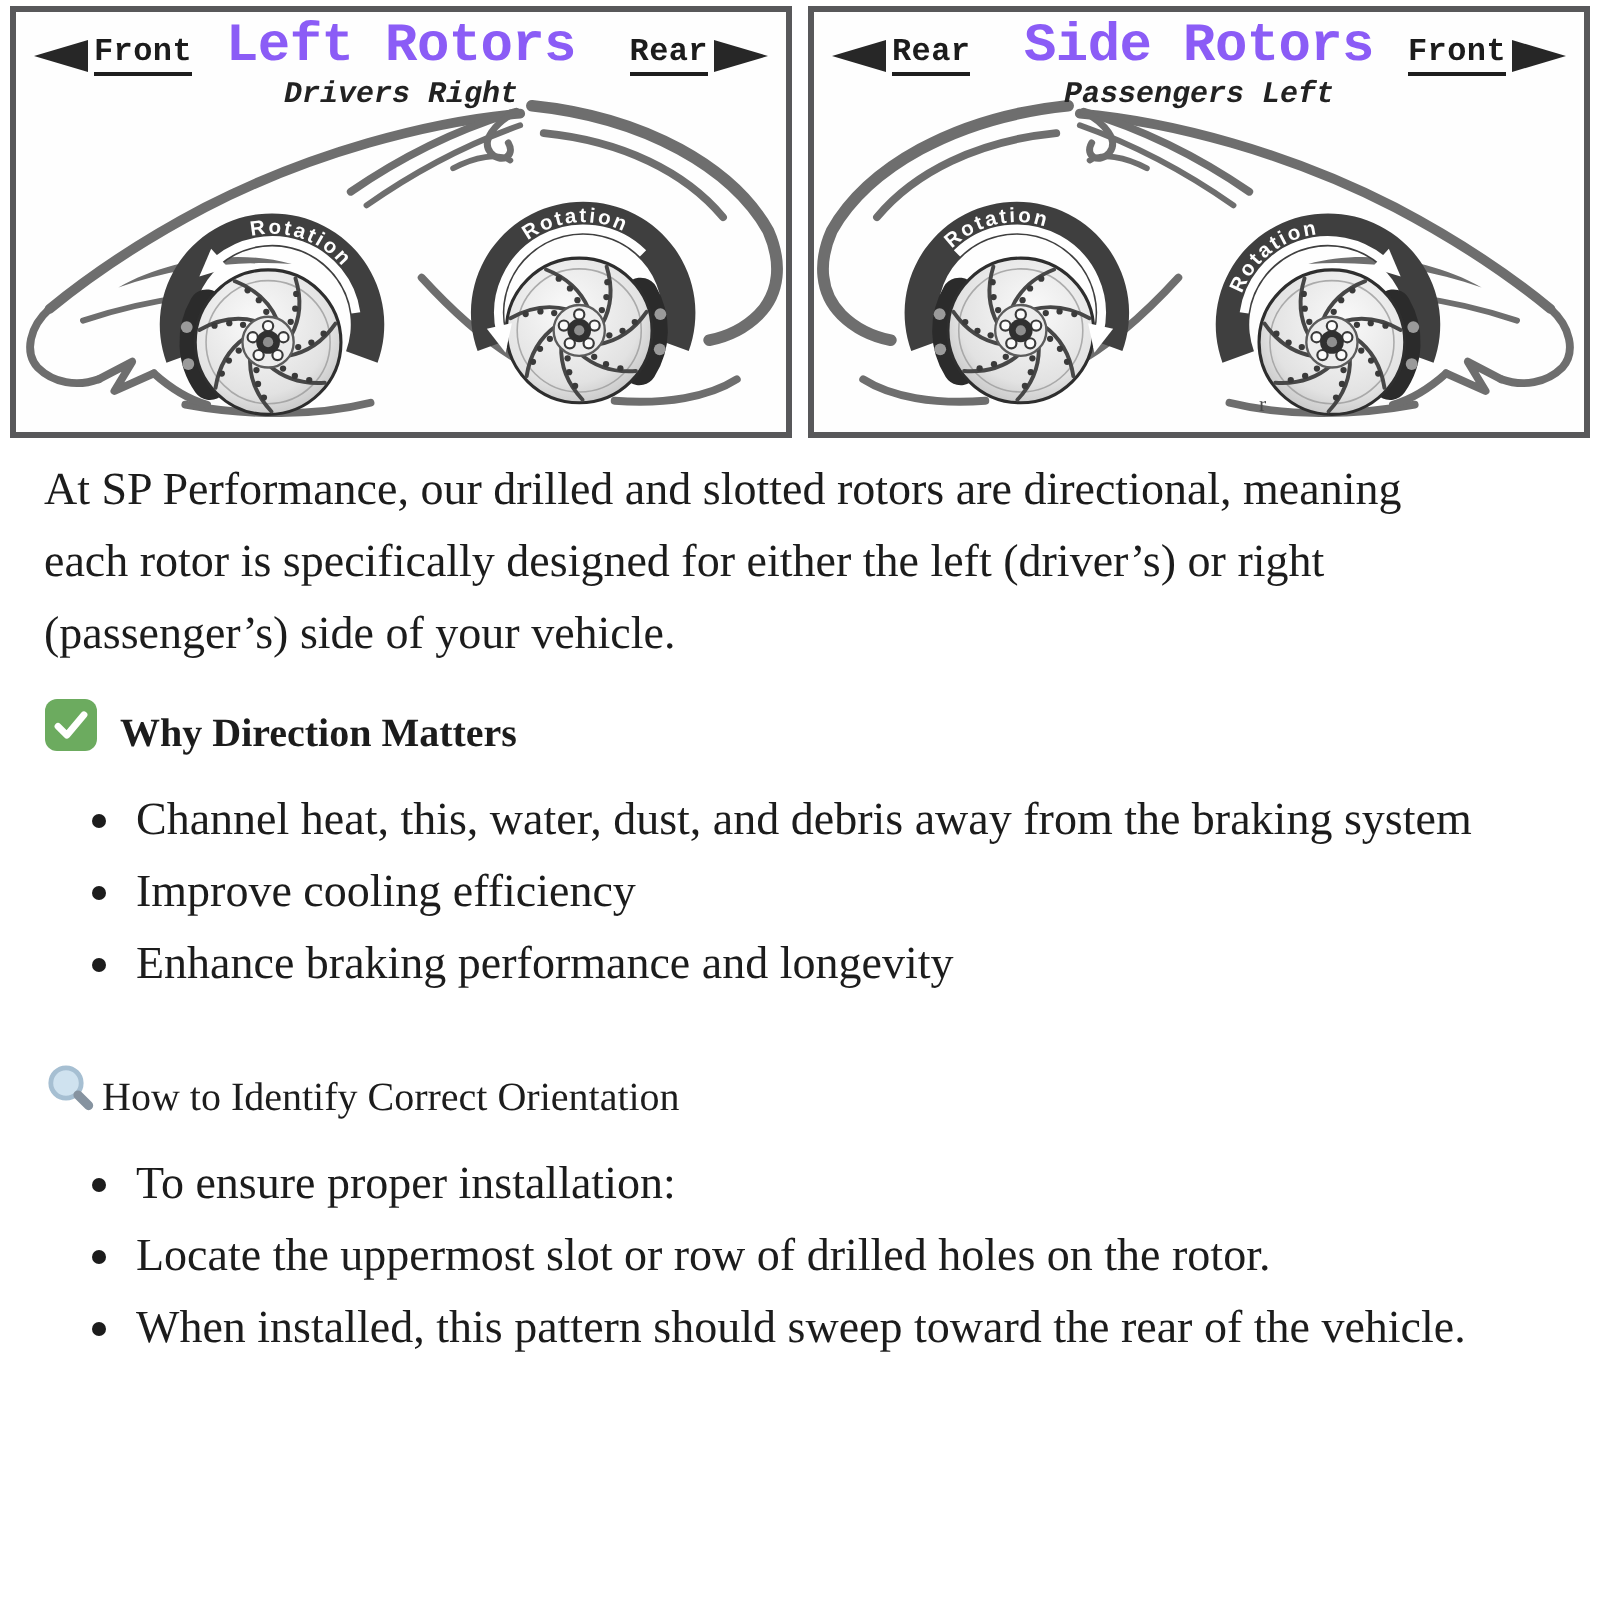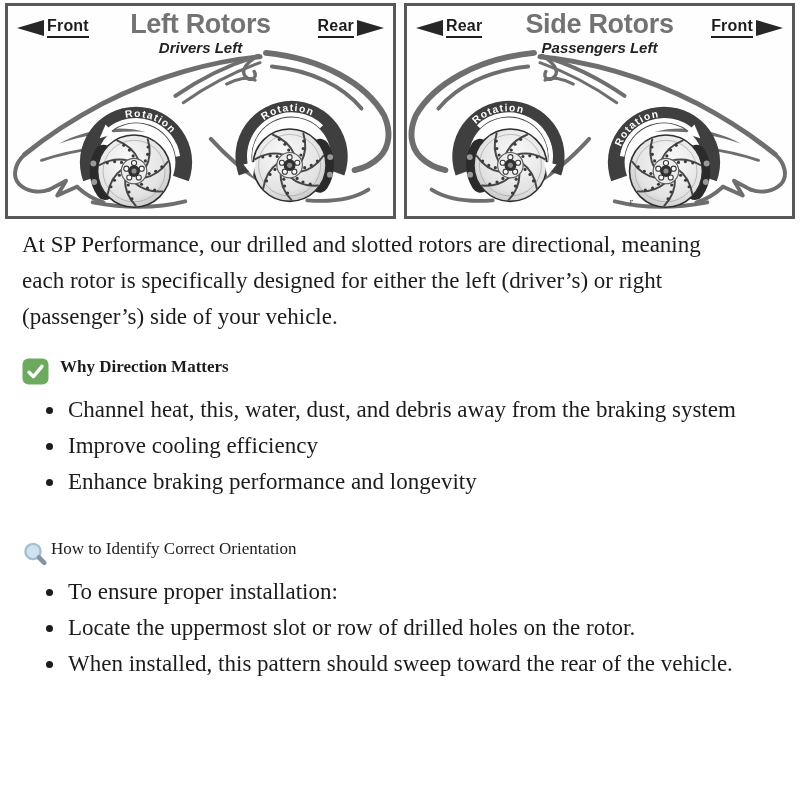--- a/index.html
+++ b/index.html
@@ -5,39 +5,39 @@
   html,body{margin:0;padding:0}
   body{width:800px;height:800px;background:#ffffff;color:#1c1c1c;
        font-family:"Liberation Serif","DejaVu Serif",serif;overflow:hidden}
 
   
   .diagram-row{display:flex;gap:8px;padding:3px 5px 0}
   .panel{position:relative;width:391px;height:216px;border:3px solid #58585a;
          box-sizing:border-box;background:#fefefe;overflow:hidden}
   .car-svg{position:absolute;inset:0;width:100%;height:100%}
   .panel-header{position:relative;z-index:2;height:56px;
-                font-family:Liberation Sans, sans-serif}
+                font-family:Liberation Mono, monospace}
   .dir{position:absolute;top:12px;display:flex;align-items:center;gap:3px}
   .dir.left{left:9px}
   .dir.right{right:9px}
   .dir-label{font-size:16px;font-weight:800;line-height:1.05;
              border-bottom:2.5px solid #1e1e1e;padding-bottom:1px;letter-spacing:.2px}
   .arr{width:0;height:0;flex:none}
   .arr-left{border-top:8px solid transparent;border-bottom:8px solid transparent;
             border-right:27px solid #272727}
   .arr-right{border-top:8px solid transparent;border-bottom:8px solid transparent;
              border-left:27px solid #272727}
   .title-block{position:absolute;left:0;right:0;top:4px;text-align:center}
-  .panel-title{font-size:27px;font-weight:800;letter-spacing:-.3px;line-height:1.05;color:#737373}
+  .panel-title{font-size:27px;font-weight:800;letter-spacing:-.3px;line-height:1.05;color:#8b5cf6}
   .panel-subtitle{font-size:15px;font-weight:700;font-style:italic;margin-top:1px;color:#222}
 
   
   .content{padding:0 30px 0 22px;font-size:23px;line-height:36px}
   .intro{margin:8px 0 0;max-width:725px}
-  h2{font-size:17px;line-height:36px;display:flex;align-items:flex-end;
+  h2{font-size:20px;line-height:36px;display:flex;align-items:flex-start;
      gap:11px;margin:14px 0 0;font-weight:700}
   h2.s2{font-weight:400;margin-top:31px;gap:3px}
   .lead{margin:15px 0 0}
   ul{margin:7px 0 0;padding-left:44px;list-style:disc}
   ul.u2{}
   li{max-width:690px;padding-left:2px}
   .emoji-box{flex:none;display:inline-flex}
 </style>
 </head>
 <body>
@@ -164,21 +164,21 @@
         <path id="tp01" d="M251.4 125.4 A46.5 46.5 0 0 1 328.3 130.8" fill="none"></path>
         <text font-family="Liberation Sans, DejaVu Sans, sans-serif" font-size="10.5" font-weight="bold" fill="#ffffff" letter-spacing="1.2"><textPath href="#tp01" startOffset="12">Rotation</textPath></text>
       </svg>
     <div class="panel-header">
       <div class="dir left">
         <span class="arr arr-left"></span>
         <span class="dir-label">Front</span>
       </div>
       <div class="title-block">
         <div class="panel-title">Left Rotors</div>
-        <div class="panel-subtitle">Drivers Left</div>
+        <div class="panel-subtitle">Drivers Right</div>
       </div>
       <div class="dir right">
         <span class="dir-label">Rear</span>
         <span class="arr arr-right"></span>
       </div>
     </div>
   </div>
 
   <div class="panel" style="border-color: rgb(88, 88, 90);">
       <svg class="car-svg" viewBox="0 0 391 215" preserveAspectRatio="none">

